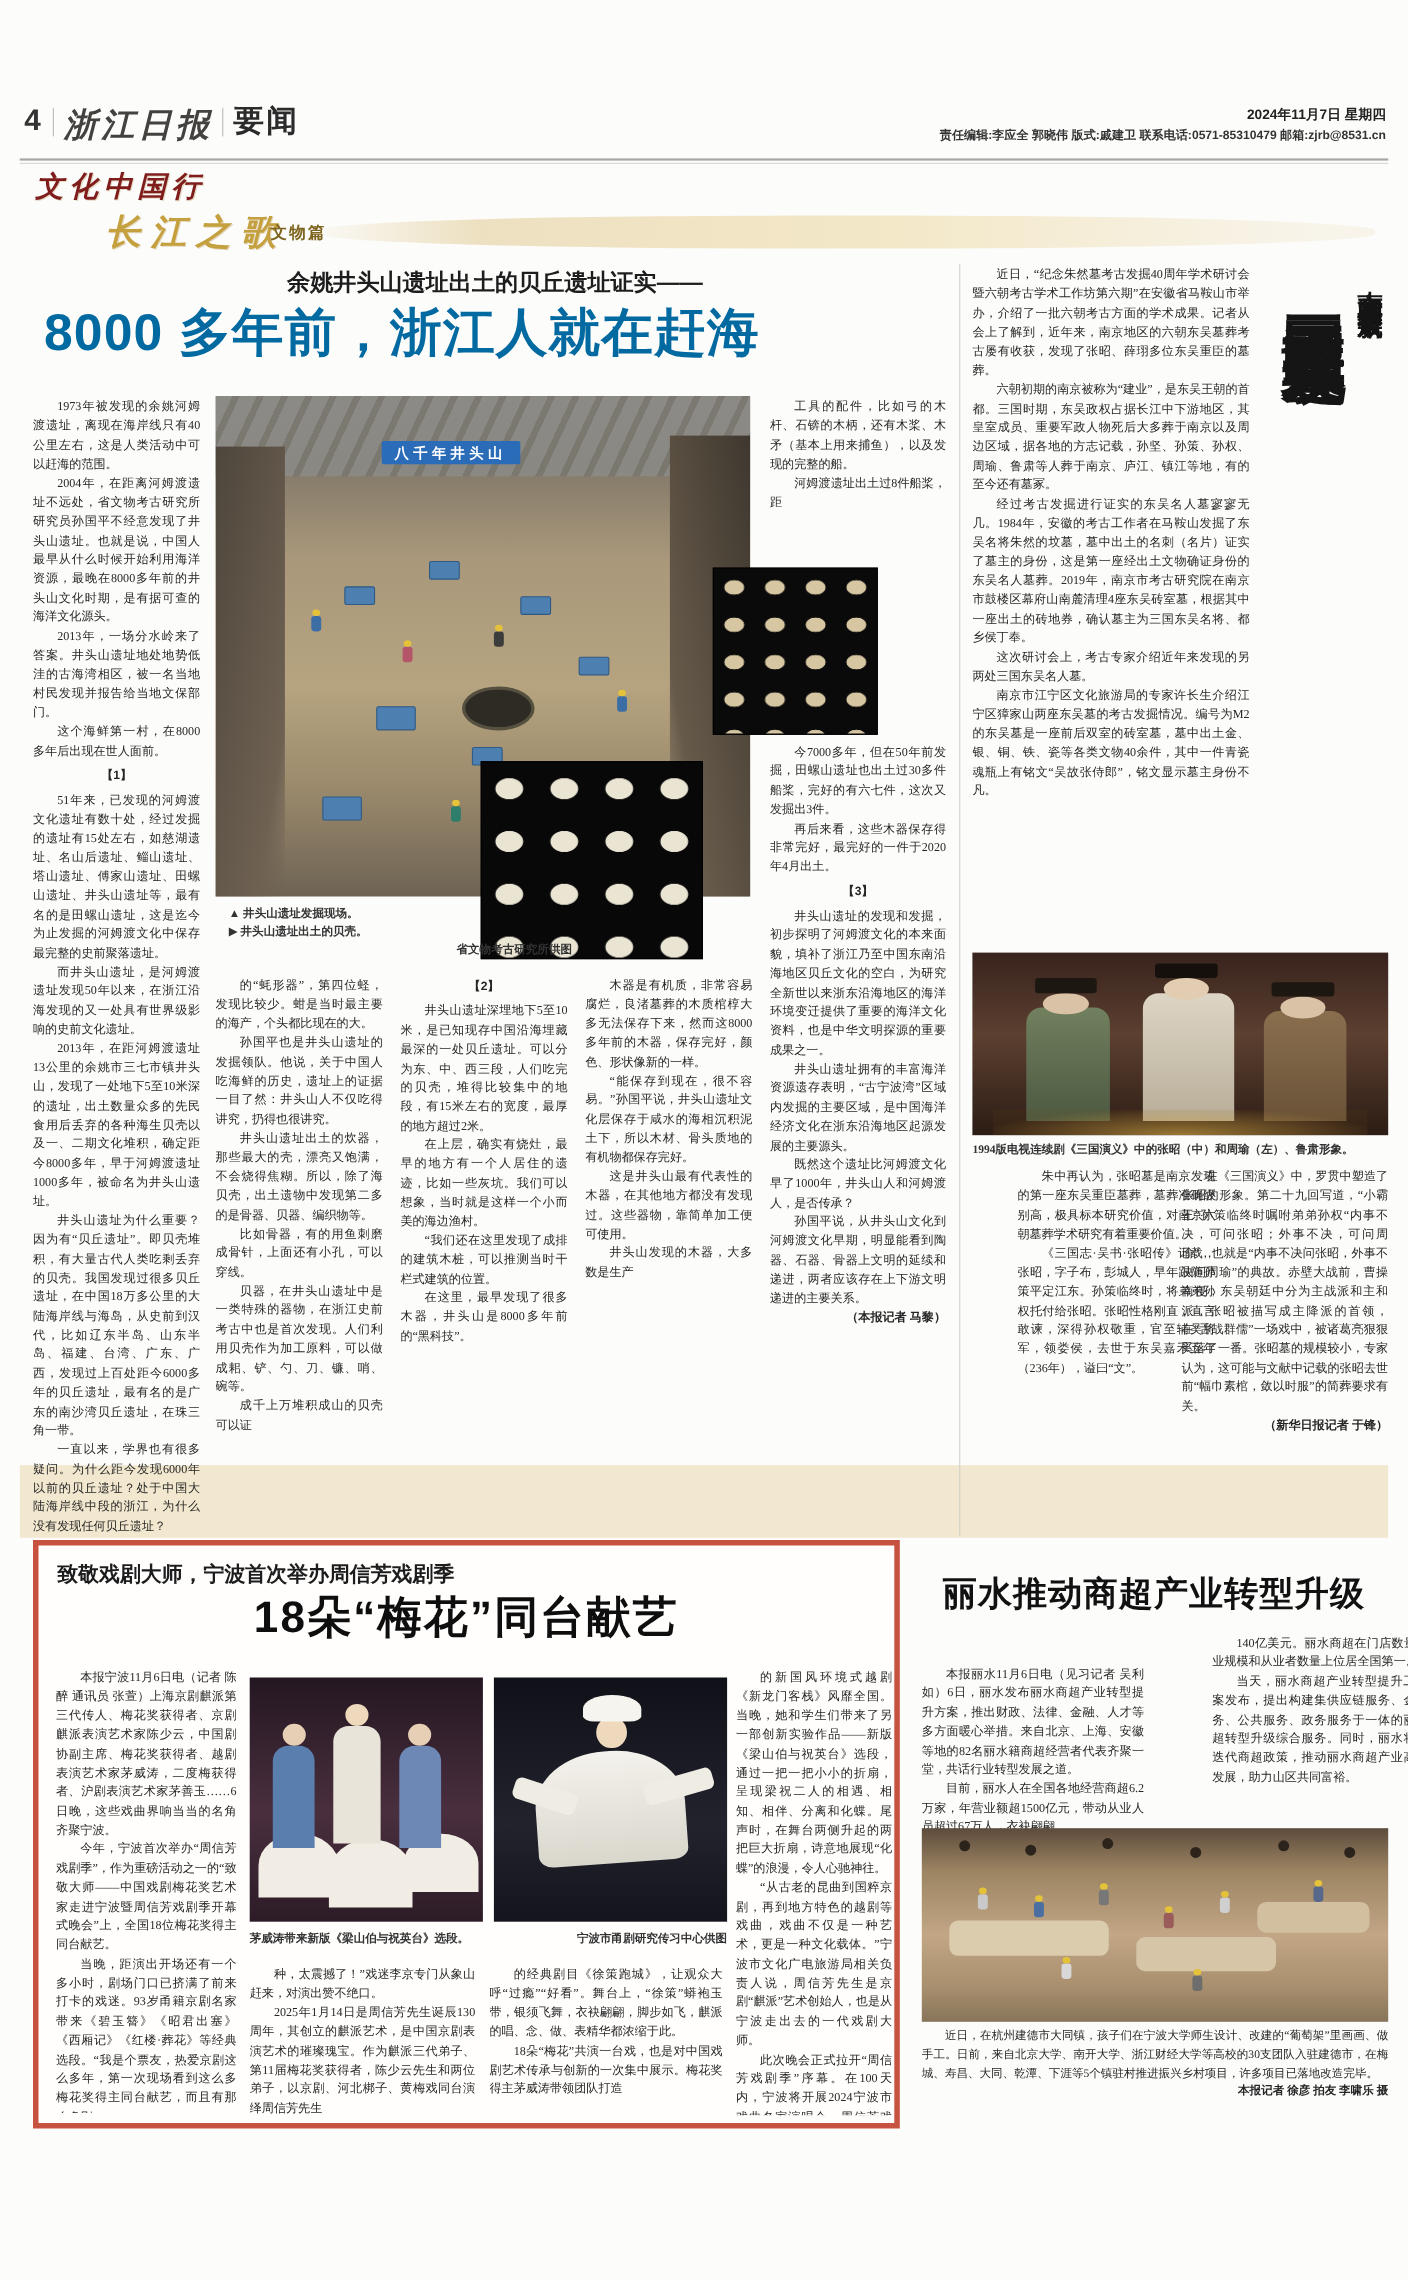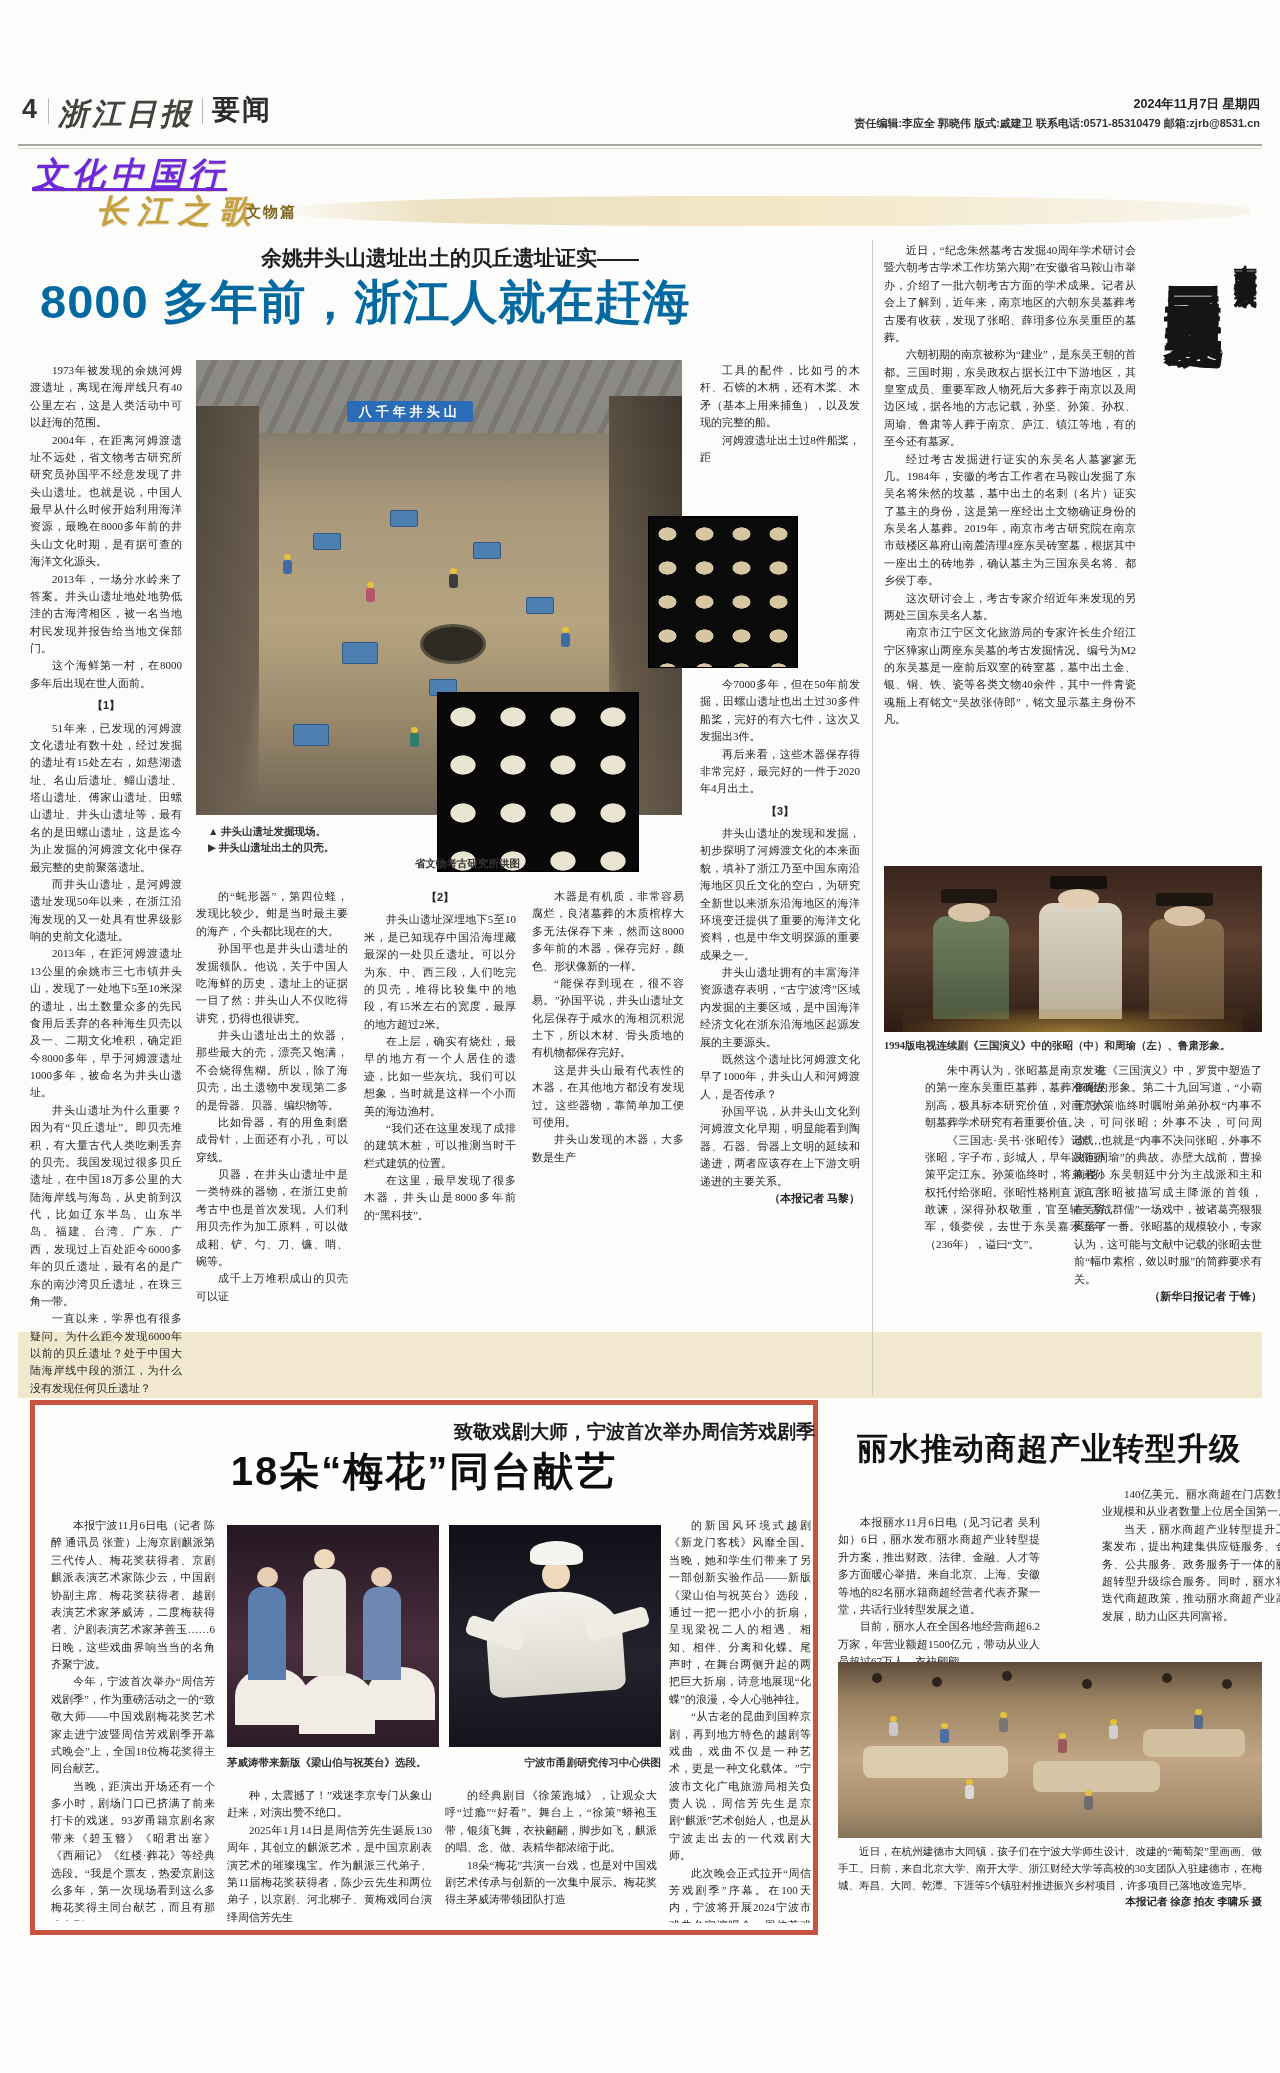--- a/index.html
+++ b/index.html
@@ -33,21 +33,21 @@
   <div class="abs serif" style="left:58px;top:94px;font-size:30px;font-weight:700;font-style:italic;color:#44423e;letter-spacing:4px;">浙江日报</div>
   <div class="abs" style="left:202px;top:98px;width:1px;height:26px;background:#bbb;"></div>
   <div class="abs" style="left:212px;top:96px;font:900 28px/1 'Liberation Sans',sans-serif;color:#2b2b2b;letter-spacing:2px;">要闻</div>
   <div class="abs" style="right:20px;top:98px;font:700 12.5px/1 'Liberation Sans',sans-serif;color:#222;">2024年11月7日 星期四</div>
   <div class="abs" style="right:20px;top:117px;font:700 11px/1.2 'Liberation Sans',sans-serif;color:#333;">责任编辑:李应全 郭晓伟 版式:戚建卫 联系电话:0571-85310479 邮箱:zjrb@8531.cn</div>
   <div class="abs hl-rule" style="left:18px;top:144px;width:1244px;height:2px;"></div>
   <div class="abs" style="left:18px;top:148px;width:1244px;height:1px;background:#d6d6d2;"></div>
 
   <div class="abs" style="left:290px;top:196px;width:960px;height:30px;border-radius:45%;
               background:linear-gradient(90deg, rgba(216,186,112,0.05), rgba(216,186,112,0.42) 15%, rgba(234,212,150,0.5) 55%, rgba(216,186,112,0.12) 95%);"></div>
-  <div class="abs serif" style="left:32px;top:152px;font-size:34px;font-weight:900;font-style:italic;color:#6d28d9;letter-spacing:5px;text-shadow:1px 1px 0 rgba(160,120,40,.25);text-decoration:underline;">文化中国行</div>
+  <div class="abs serif" style="left:32px;top:152px;font-size:26px;font-weight:900;font-style:italic;color:#7f1d1d;letter-spacing:5px;text-shadow:1px 1px 0 rgba(160,120,40,.25);">文化中国行</div>
   <div class="abs serif" style="left:96px;top:190px;font-size:32px;font-weight:900;font-style:italic;color:#c5a03f;letter-spacing:9px;text-shadow:1px 1px 0 rgba(160,120,40,.25);">长江之歌</div>
   <div class="abs" style="left:246px;top:204px;font:900 15px/1 'Liberation Sans',sans-serif;color:#7e651f;letter-spacing:2px;">文物篇</div>
 
   <div class="abs" style="left:30px;top:246px;width:840px;text-align:center;font:700 21px/1.1 'Liberation Sans',sans-serif;color:#1d1d1d;">余姚井头山遗址出土的贝丘遗址证实——</div>
   <div class="abs" style="left:40px;top:274px;width:840px;font:900 47px/1.2 'Liberation Sans',sans-serif;color:#0369a1;letter-spacing:1px;">8000 多年前，浙江人就在赶海</div>
 
   <div class="abs photo" style="left:196px;top:360px;width:486px;height:455px;
               background:linear-gradient(180deg,#8f8c85 0%,#83796a 14%,#a8977a 32%,#b6a480 58%,#9b8a6c 78%,#6e6354 100%);">
     <div class="abs" style="left:0;top:0;width:100%;height:16%;background:repeating-linear-gradient(115deg,#8b8a86 0 14px,#79776f 14px 20px);opacity:.9;"></div>
     <div class="abs" style="left:0;top:10%;width:13%;height:90%;background:linear-gradient(100deg,#4e463c,#6e6152 80%,rgba(0,0,0,0));"></div>
@@ -158,21 +158,21 @@
   <div class="abs col" style="left:884px;top:1062px;width:180px;height:332px;margin-left:41px;">
       <p class="bp">朱中再认为，张昭墓是南京发现的第一座东吴重臣墓葬，墓葬准确级别高，极具标本研究价值，对南京六朝墓葬学术研究有着重要价值。</p>
       <p class="bp">《三国志·吴书·张昭传》记载，张昭，字子布，彭城人，早年跟随孙策平定江东。孙策临终时，将弟弟孙权托付给张昭。张昭性格刚直，直言敢谏，深得孙权敬重，官至辅吴将军，领娄侯，去世于东吴嘉禾五年（236年），谥曰“文”。</p>
     </div>
   <div class="abs col" style="left:1074px;top:1062px;width:188px;height:332px;">
       <p class="bp">在《三国演义》中，罗贯中塑造了张昭的形象。第二十九回写道，“小霸王”孙策临终时嘱咐弟弟孙权“内事不决，可问张昭；外事不决，可问周瑜”，也就是“内事不决问张昭，外事不决问周瑜”的典故。赤壁大战前，曹操南侵，东吴朝廷中分为主战派和主和派，张昭被描写成主降派的首领，在“舌战群儒”一场戏中，被诸葛亮狠狠奚落了一番。张昭墓的规模较小，专家认为，这可能与文献中记载的张昭去世前“幅巾素棺，敛以时服”的简葬要求有关。</p>
       <p class="bp byl">（新华日报记者 于锋）</p>
     </div>
 
   <div class="abs" style="left:30px;top:1400px;width:788px;height:535px;border:5px solid #c7523f;background:#fffefd;box-sizing:border-box;">
-    <div class="abs" style="left:2px;top:16px;width:100%;text-align:right;font:700 19px/1.2 'Liberation Sans',sans-serif;color:#1c1c1c;">致敬戏剧大师，宁波首次举办周信芳戏剧季</div>
+    <div class="abs" style="left:17px;top:16px;width:100%;text-align:left;font:700 19px/1.2 'Liberation Sans',sans-serif;color:#1c1c1c;">致敬戏剧大师，宁波首次举办周信芳戏剧季</div>
     <div class="abs" style="left:0;top:42px;width:100%;text-align:center;font:900 40px/1.2 'Liberation Sans',sans-serif;color:#0e0e0e;letter-spacing:2px;">18朵“梅花”同台献艺</div>
 
     <div class="abs col" style="left:16px;top:112px;width:164px;height:404px;">
         <p class="bp">本报宁波11月6日电（记者 陈醉 通讯员 张萱）上海京剧麒派第三代传人、梅花奖获得者、京剧麒派表演艺术家陈少云，中国剧协副主席、梅花奖获得者、越剧表演艺术家茅威涛，二度梅获得者、沪剧表演艺术家茅善玉……6日晚，这些戏曲界响当当的名角齐聚宁波。</p>
         <p class="bp">今年，宁波首次举办“周信芳戏剧季”，作为重磅活动之一的“致敬大师——中国戏剧梅花奖艺术家走进宁波暨周信芳戏剧季开幕式晚会”上，全国18位梅花奖得主同台献艺。</p>
         <p class="bp">当晚，距演出开场还有一个多小时，剧场门口已挤满了前来打卡的戏迷。93岁甬籍京剧名家带来《碧玉簪》《昭君出塞》《西厢记》《红楼·葬花》等经典选段。“我是个票友，热爱京剧这么多年，第一次现场看到这么多梅花奖得主同台献艺，而且有那么多剧</p>
       </div>
 
     <div class="abs photo" style="left:192px;top:120px;width:212px;height:222px;background:linear-gradient(180deg,#241722 0%,#4a2f3e 55%,#2c1b26 100%);">
       <div class="fan" style="left:4%;bottom:10%;width:34%;height:26%;"></div>

